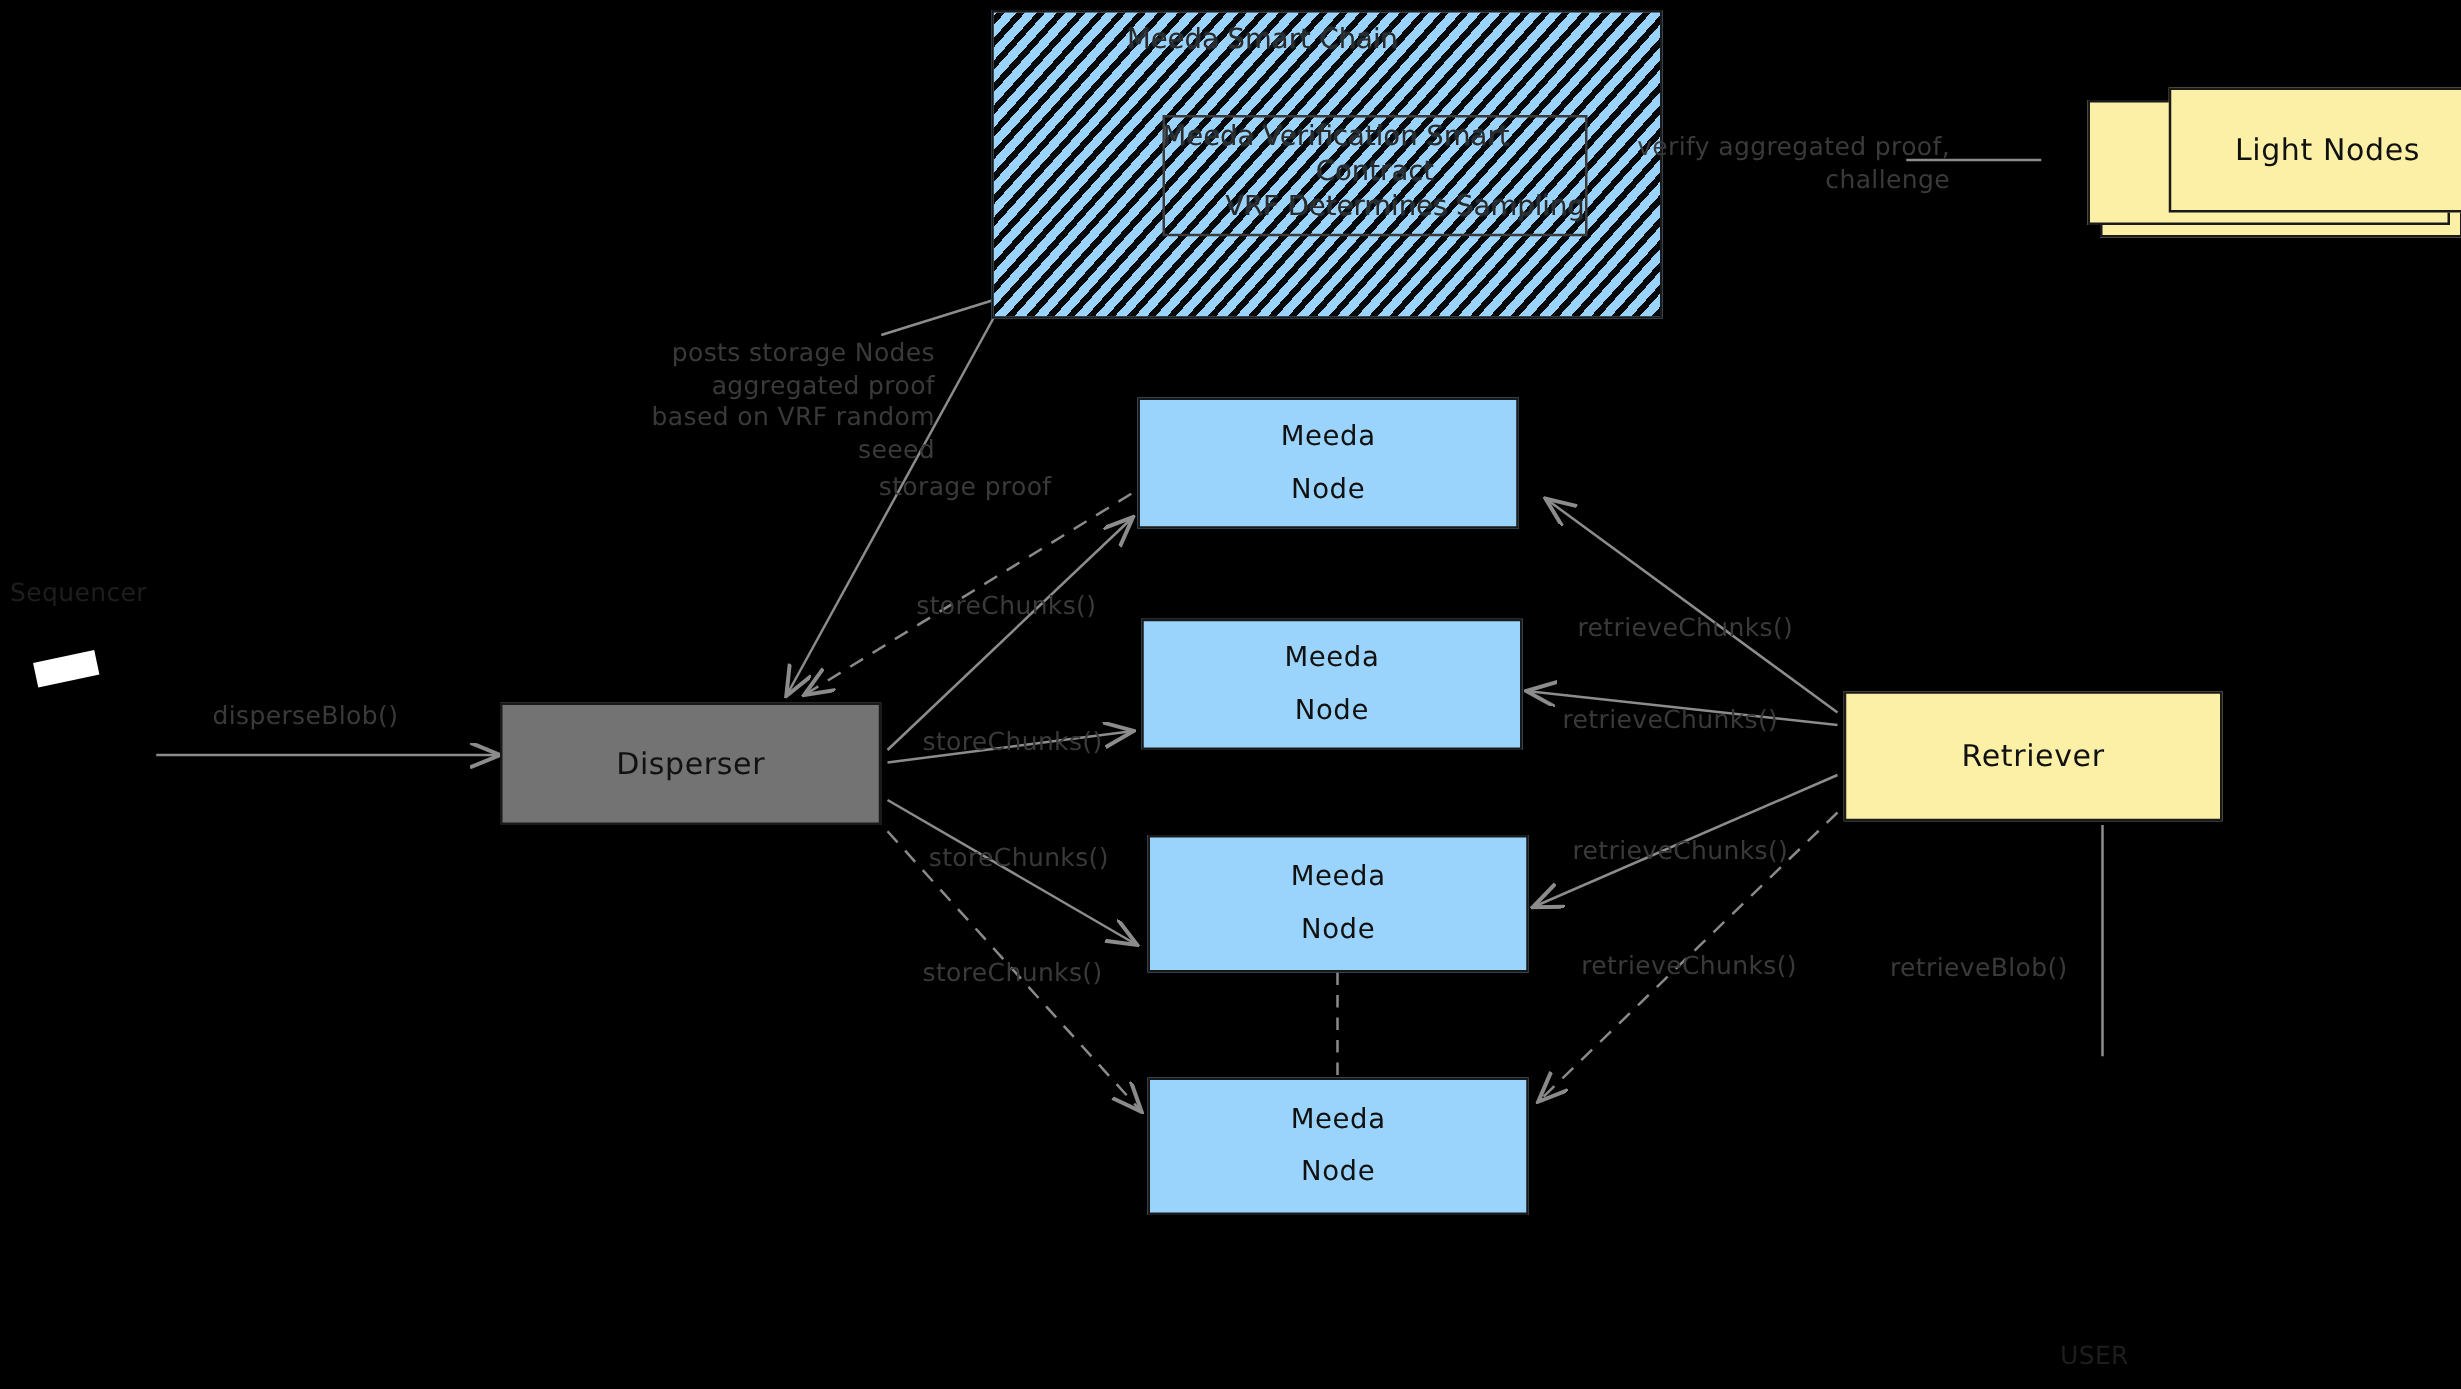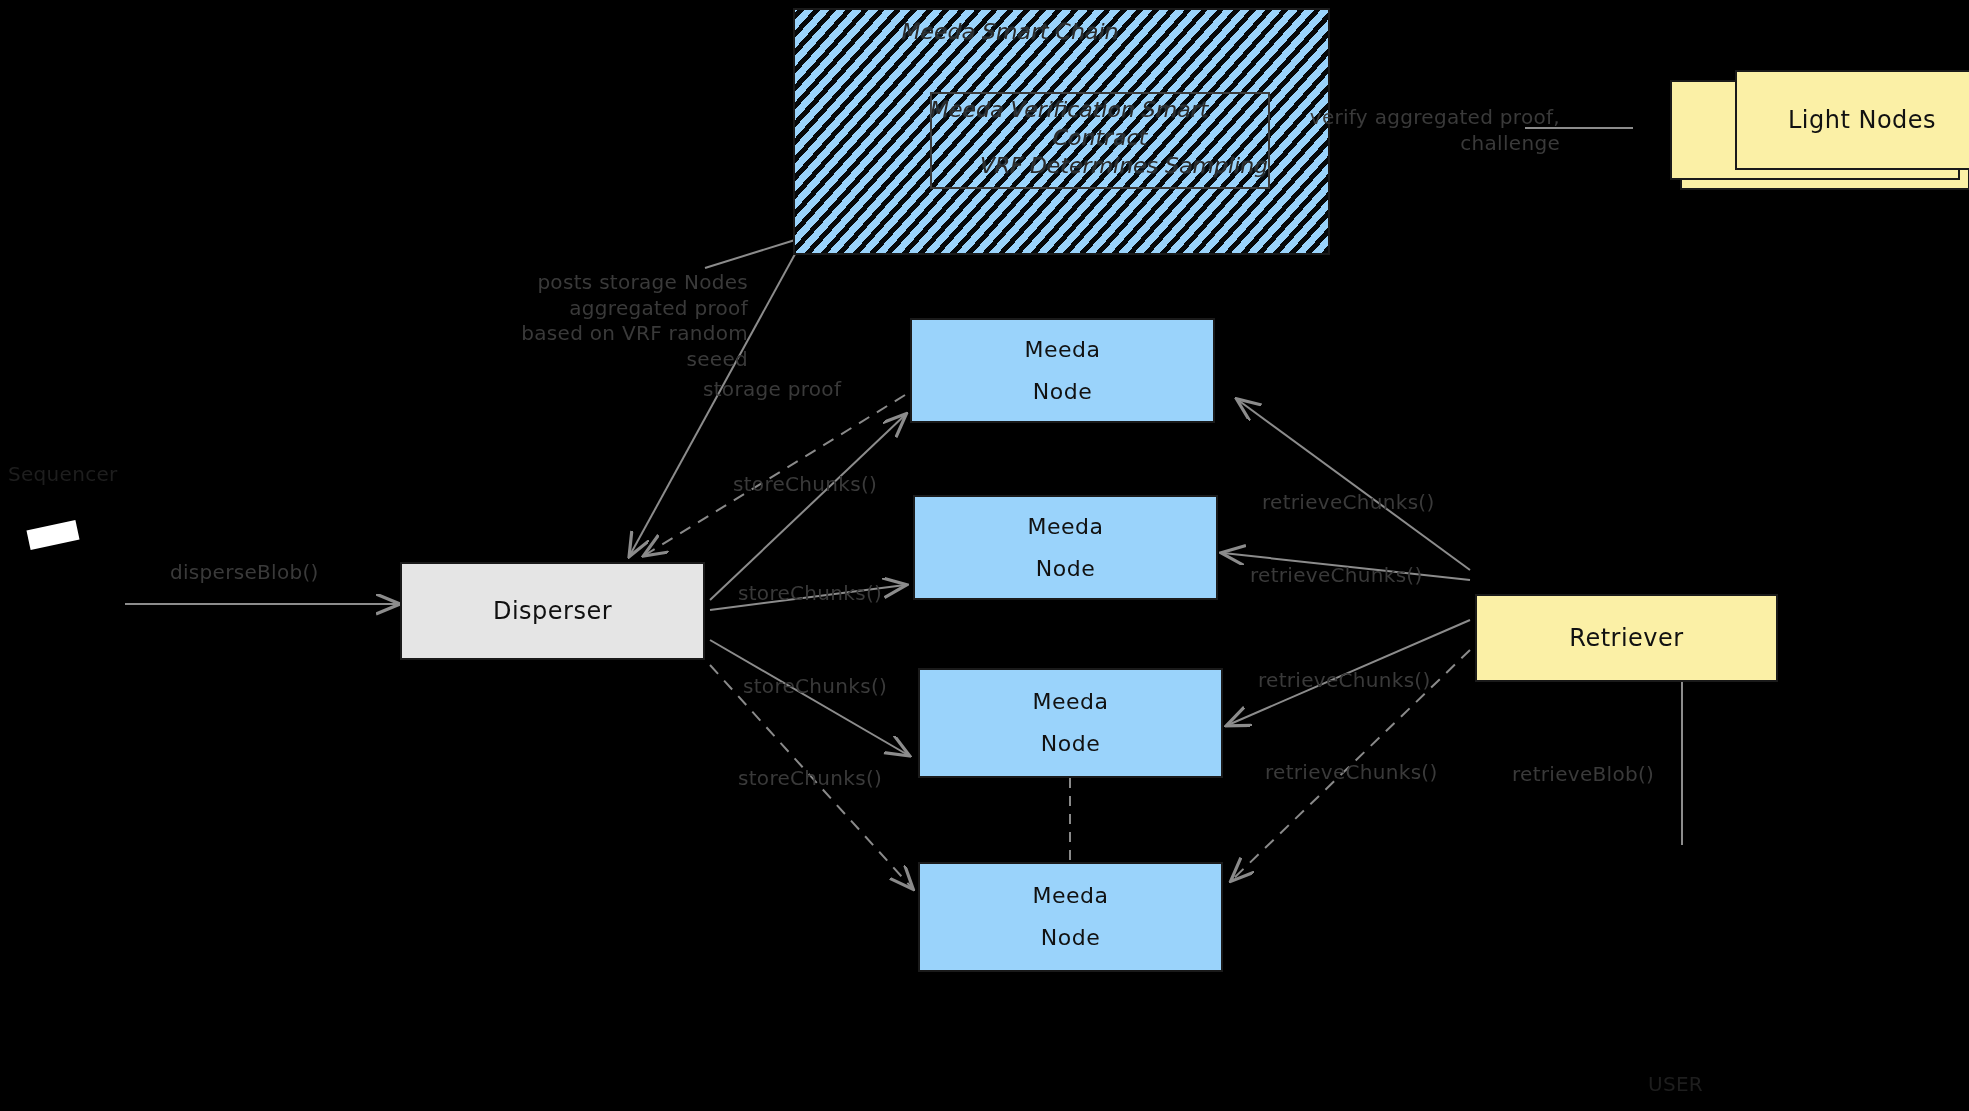--- a/index.html
+++ b/index.html
@@ -37,21 +37,21 @@
     font-family: "DejaVu Sans", sans-serif;
     letter-spacing: 0.5px;
   }
   .node-blue {
     background: #9ad3fb;
     border: 2px solid #1a1a1a;
     font-size: 22px;
     gap: 12px;
   }
   .node-pink {
-    background: #e5e5e5;
+    background: #737373;
     border: 2px solid #1a1a1a;
     font-size: 24px;
   }
   .node-yellow {
     background: #fbf0a6;
     border: 2px solid #1a1a1a;
     font-size: 24px;
   }
   .stack-card {
     position: absolute;
@@ -87,21 +87,20 @@
     line-height: 1.28;
     letter-spacing: 0.3px;
   }
   .label-center { text-align: right; }
   .label-dim { color: #3a3a3a; }
   .label-ghost { color: #1e1e1e; }
   .label-overhatch {
     color: #2a2a2a;
     text-shadow: 0 0 2px rgba(154,211,251,0.55);
     z-index: 5;
-    font-style: italic;
   }
   .title-hatch {
     position: absolute;
     color: #2a2a2a;
     font-size: 22px;
     z-index: 5;
     white-space: pre;
     text-align: center;
     line-height: 1.3;
   }
@@ -193,21 +192,21 @@
   <div class="node node-blue" style="left:918px; top:668px; width:305px; height:110px; flex-direction:column;">
     <span class="nodetext">Meeda</span>
     <span class="nodetext">Node</span>
   </div>
 
   <div class="node node-blue" style="left:918px; top:862px; width:305px; height:110px; flex-direction:column;">
     <span class="nodetext">Meeda</span>
     <span class="nodetext">Node</span>
   </div>
 
-  <div class="node node-yellow" style="left:1475px; top:553px; width:303px; height:88px;margin-top:41px;">
+  <div class="node node-yellow" style="left:1475px; top:553px; width:303px; height:104px;">
     <span class="nodetext">Retriever</span>
   </div>
 
   <div class="label label-ghost" style="left:1648px; top:1072px;">USER</div>
 
   <div class="label label-dim" style="left:170px; top:560px;">disperseBlob()</div>
 
   <div class="label label-dim label-center" style="left:518px; top:270px; width:230px; white-space:pre-line;">posts storage Nodes
 aggregated proof
 based on VRF random

